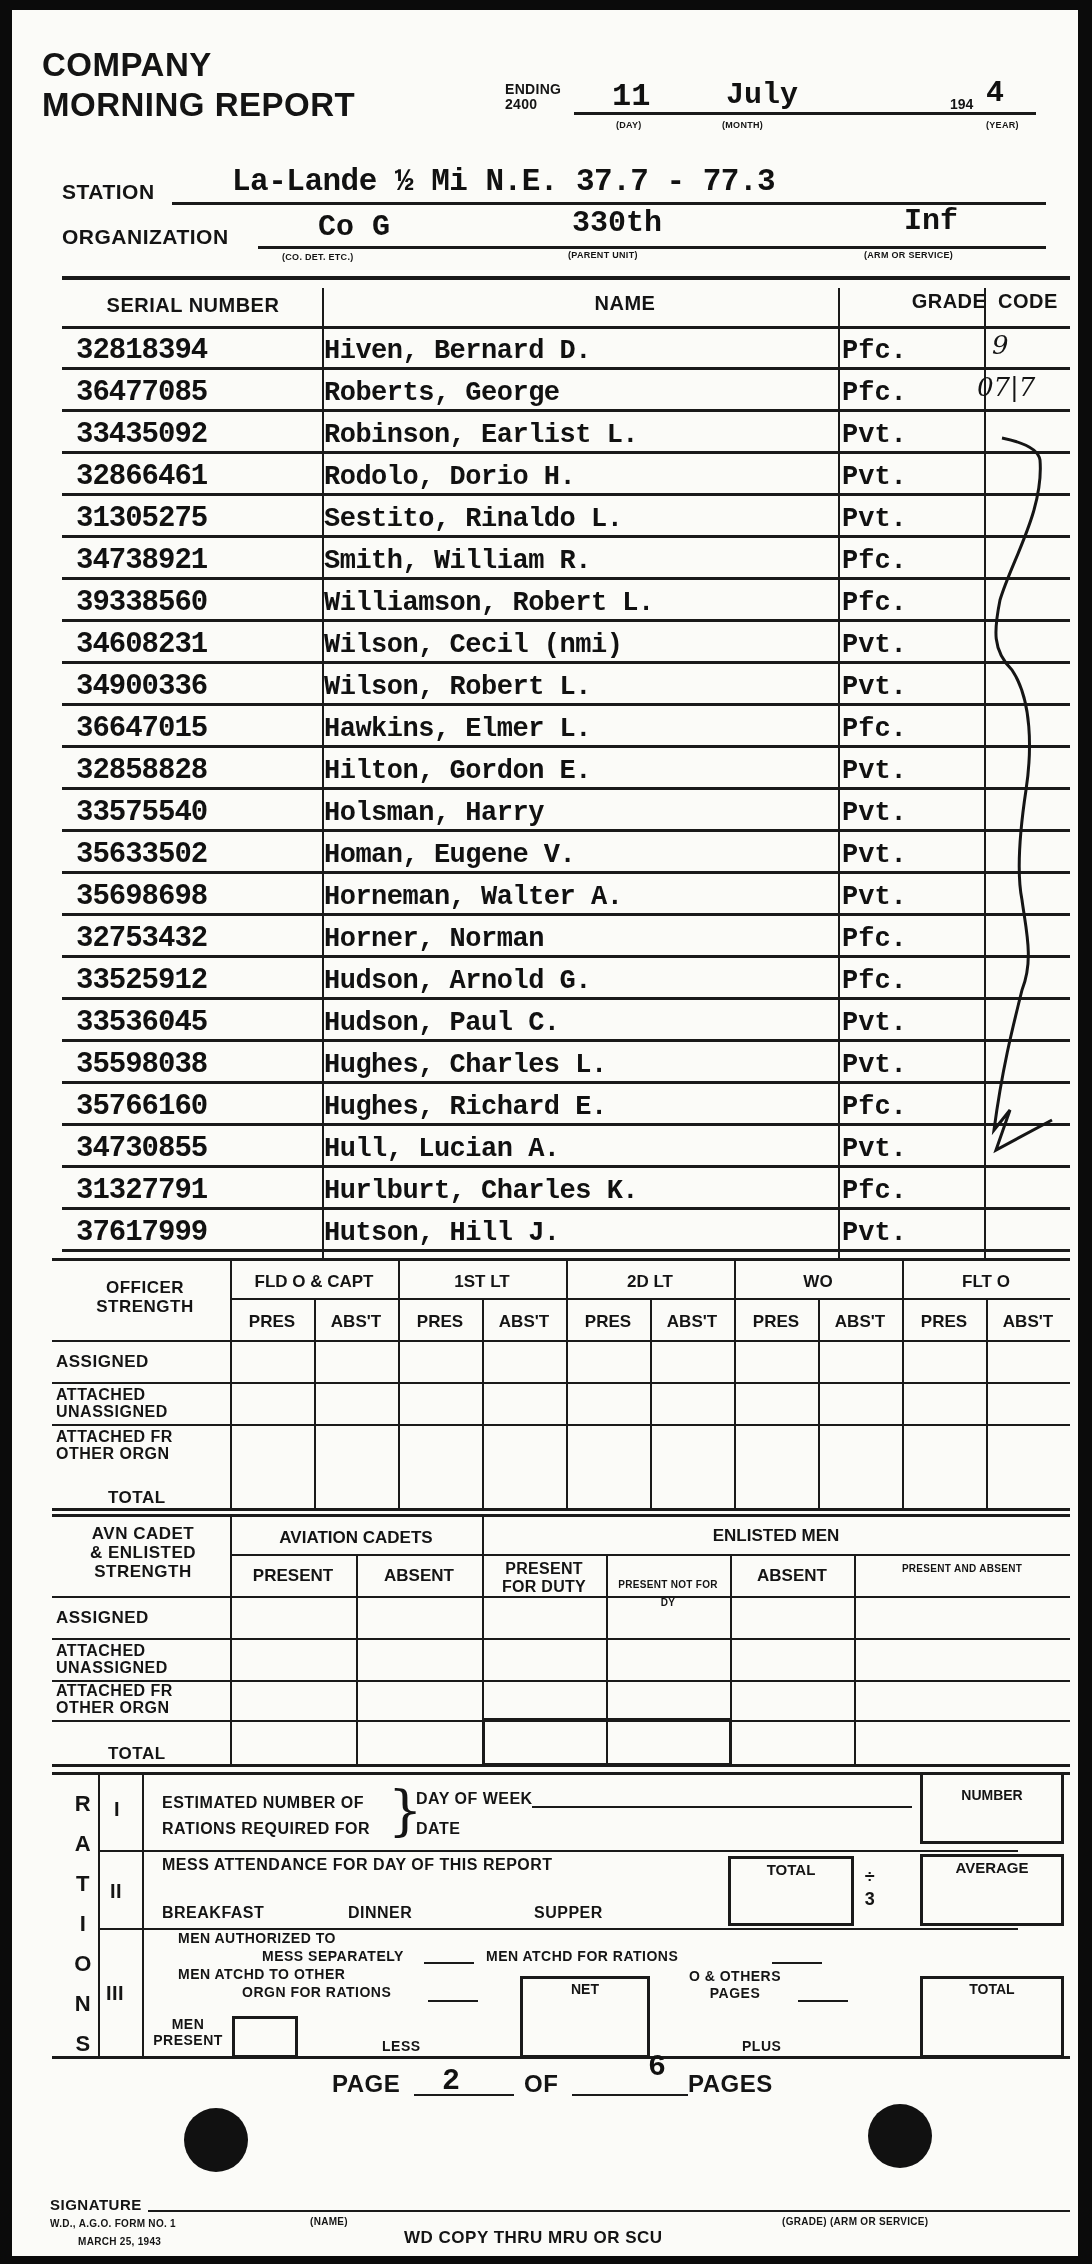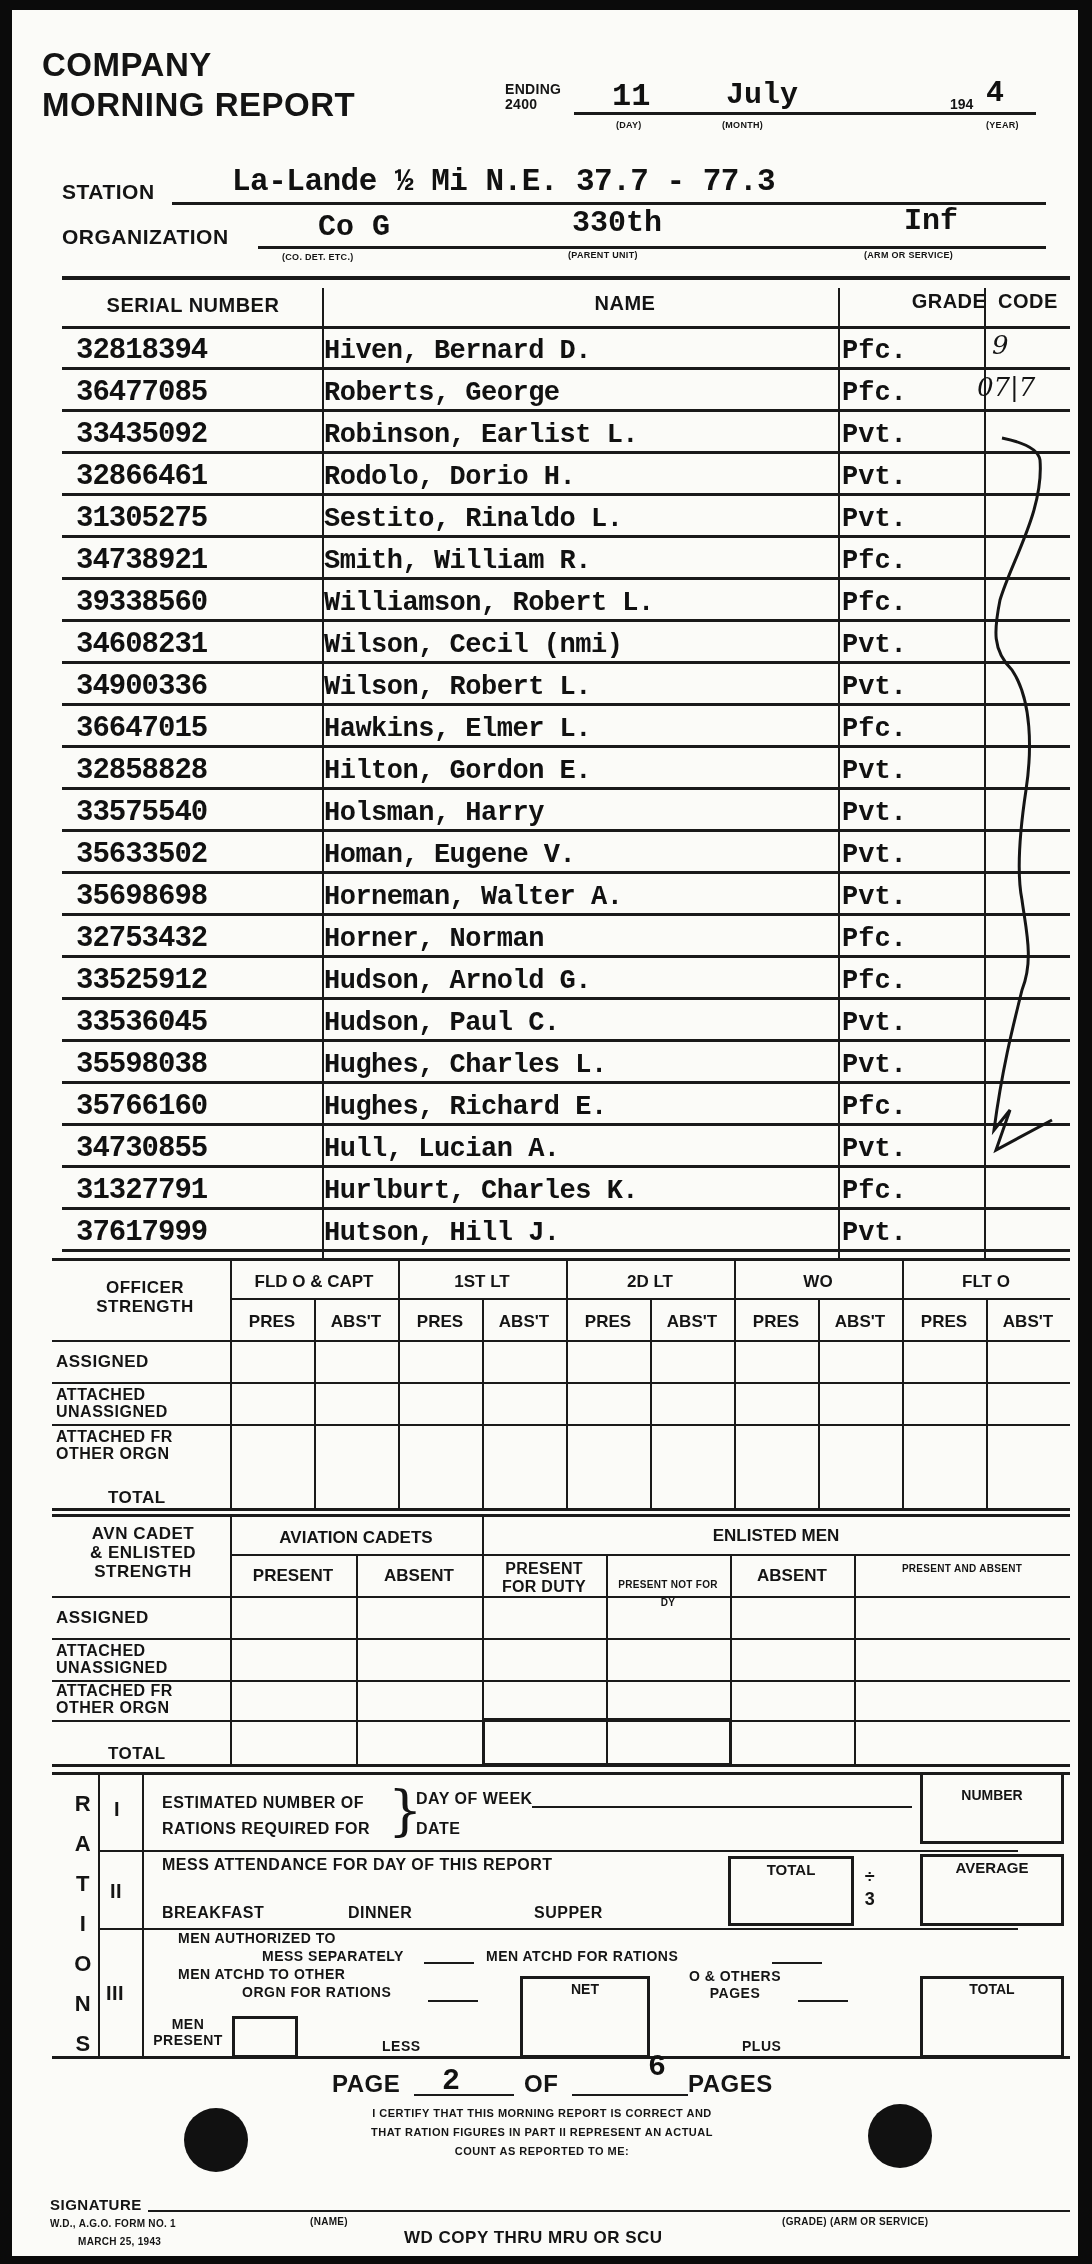--- a/index.html
+++ b/index.html
@@ -400,25 +400,20 @@
   <div>
     <div class="abs print" style="left:320px;top:2060px;font-size:24px;">PAGE</div>
     <div class="hline thin" style="left:402px;top:2084px;width:100px;"></div>
     <div class="abs type" style="left:430px;top:2054px;font-size:30px;">2</div>
     <div class="abs print" style="left:512px;top:2060px;font-size:24px;">OF</div>
     <div class="hline thin" style="left:560px;top:2084px;width:116px;"></div>
     <div class="abs type" style="left:636px;top:2040px;font-size:30px;">6</div>
     <div class="abs print" style="left:676px;top:2060px;font-size:24px;">PAGES</div>
   </div>
 
-  <div class="abs print center" style="left:270px;top:2094px;width:520px;font-size:11px;line-height:19px;">
-    <div>I CERTIFY THAT THIS MORNING REPORT IS CORRECT AND</div>
-    <div>THAT RATION FIGURES IN PART II REPRESENT AN ACTUAL</div>
-    <div>COUNT AS REPORTED TO ME:</div>
-  </div>
 
   <div class="hole" style="left:172px;top:2098px;"></div>
   <div class="hole" style="left:856px;top:2094px;"></div>
 
   <div class="abs print" style="left:38px;top:2186px;font-size:15px;">SIGNATURE</div>
   <div class="hline thin" style="left:136px;top:2200px;width:922px;"></div>
   <div class="abs tiny" style="left:38px;top:2208px;font-size:10px;">W.D., A.G.O. FORM NO. 1</div>
   <div class="abs tiny" style="left:66px;top:2226px;font-size:10px;">MARCH 25, 1943</div>
   <div class="abs tiny" style="left:298px;top:2206px;font-size:10px;">(NAME)</div>
   <div class="abs tiny" style="left:770px;top:2206px;font-size:10px;">(GRADE)  (ARM OR SERVICE)</div>

